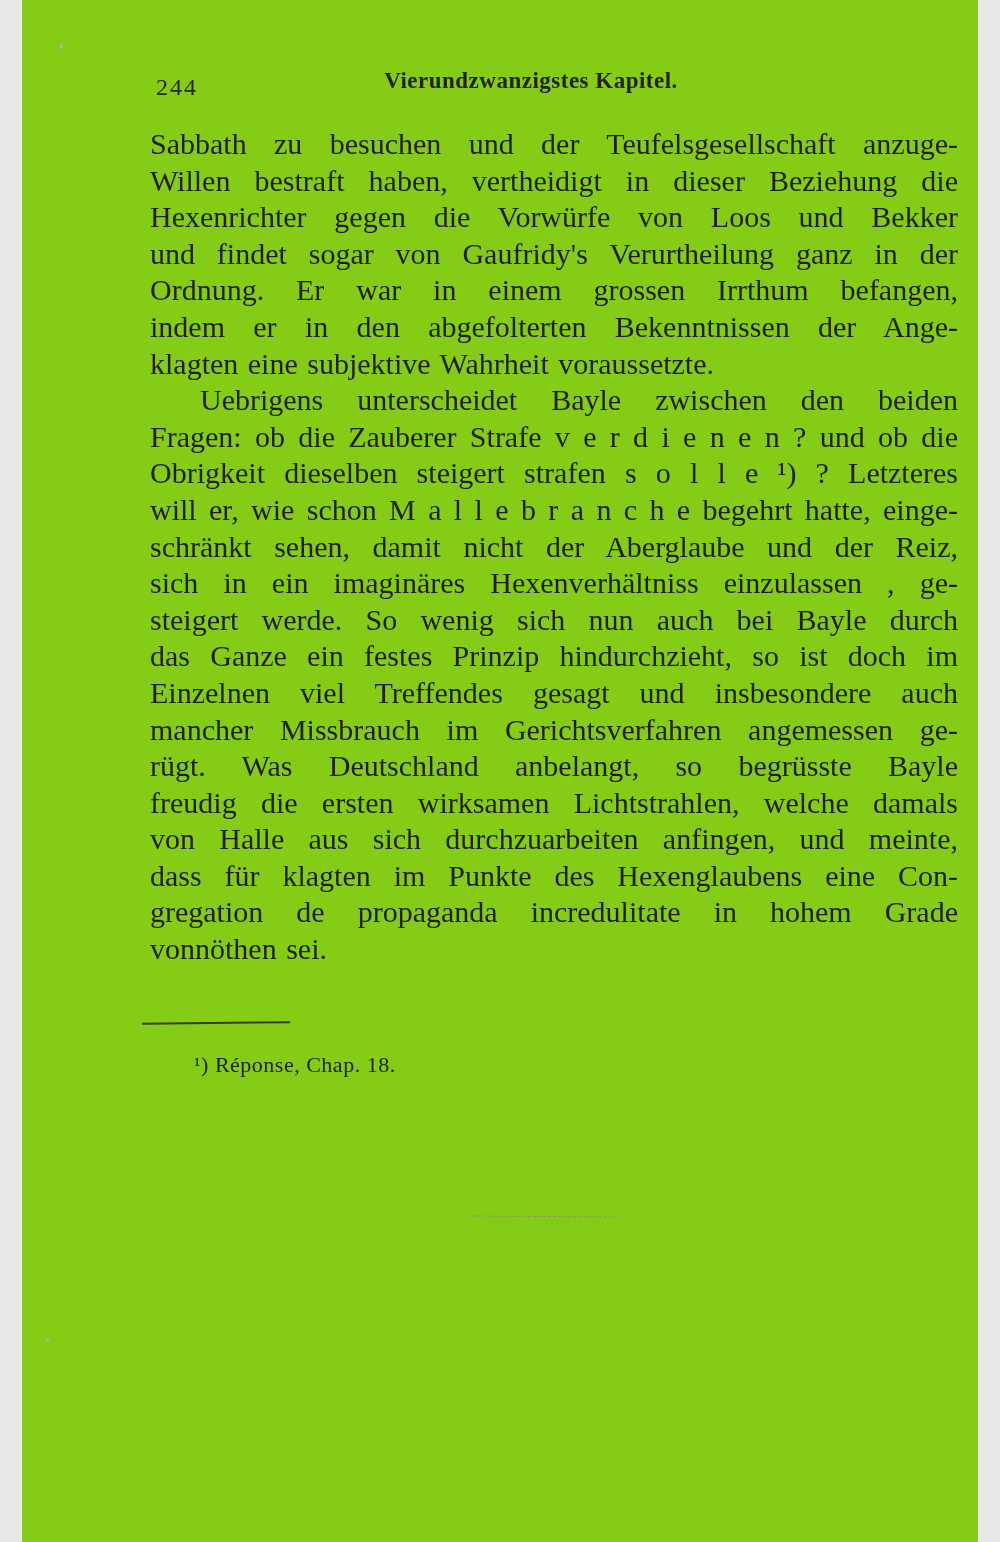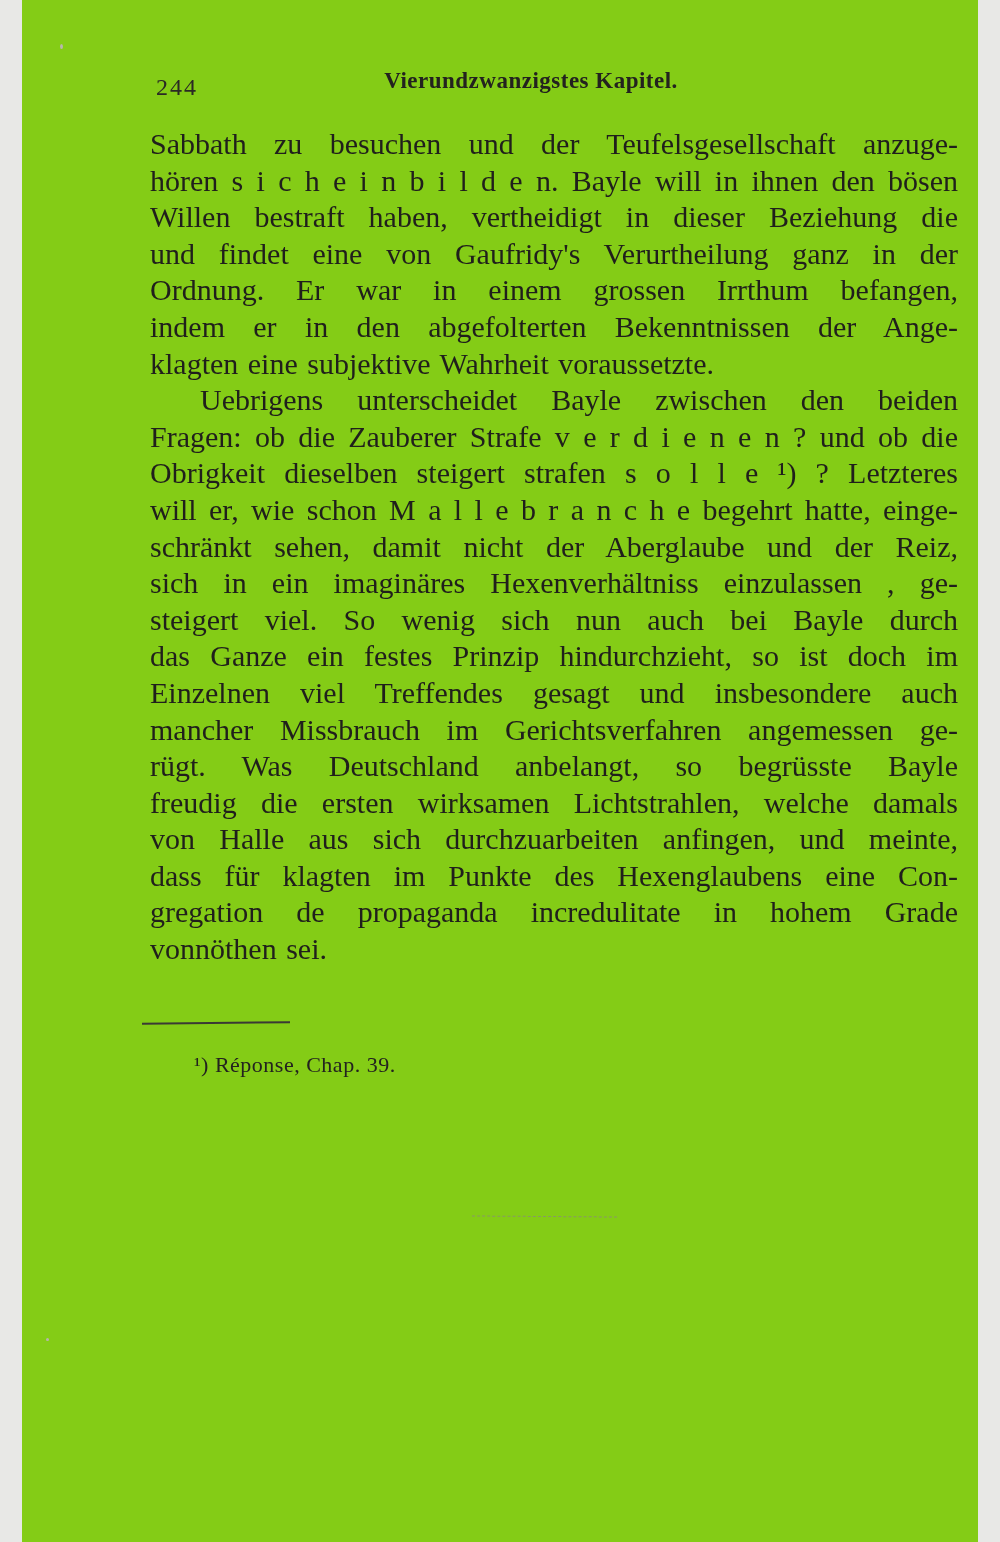--- a/index.html
+++ b/index.html
@@ -108,48 +108,48 @@
 <div class="page">
 
   <div class="running-head">
     <span class="page-number">244</span>
     <span class="chapter-title">Vierundzwanzigstes Kapitel.</span>
   </div>
 
   <div class="body-text">
       <div class="paragraph">
         <div class="line">Sabbath zu besuchen und der Teufelsgesellschaft anzuge-</div>
-        <div class="line">hören s i c h  e i n b i l d e n.  Bayle will in ihnen den bösen</div>
         <div class="line">Willen bestraft haben, vertheidigt in dieser Beziehung die</div>
-        <div class="line">und findet eine von Gaufridy's Verurtheilung ganz in der</div>
+        <div class="line">Hexenrichter gegen die Vorwürfe von Loos und Bekker</div>
+        <div class="line">und findet sogar von Gaufridy's Verurtheilung ganz in der</div>
         <div class="line">Ordnung.  Er war in einem grossen Irrthum befangen,</div>
         <div class="line">indem er in den abgefolterten Bekenntnissen der Ange-</div>
         <div class="line last">klagten eine subjektive Wahrheit voraussetzte.</div>
       </div>
       <div class="paragraph">
         <div class="line indent">Uebrigens unterscheidet Bayle zwischen den beiden</div>
         <div class="line">Fragen: ob die Zauberer Strafe v e r d i e n e n ?  und ob die</div>
         <div class="line">Obrigkeit dieselben steigert strafen s o l l e ¹) ?  Letzteres</div>
         <div class="line">will er, wie schon M a l l e b r a n c h e  begehrt hatte,  einge-</div>
         <div class="line">schränkt sehen, damit nicht der Aberglaube und der Reiz,</div>
         <div class="line">sich in  ein imaginäres Hexenverhältniss einzulassen ,  ge-</div>
-        <div class="line">steigert viel.  So wenig sich nun auch bei Bayle durch</div>
+        <div class="line">steigert werde.  So wenig sich nun auch bei Bayle durch</div>
         <div class="line">das Ganze ein festes Prinzip hindurchzieht, so ist doch im</div>
         <div class="line">Einzelnen viel Treffendes gesagt und insbesondere auch</div>
         <div class="line">mancher Missbrauch im Gerichtsverfahren angemessen ge-</div>
         <div class="line">rügt.  Was Deutschland anbelangt, so begrüsste Bayle</div>
         <div class="line">freudig die ersten wirksamen Lichtstrahlen, welche damals</div>
         <div class="line">von Halle aus sich durchzuarbeiten anfingen, und meinte,</div>
         <div class="line">dass für klagten im Punkte des Hexenglaubens eine Con-</div>
         <div class="line">gregation de propaganda incredulitate in hohem Grade</div>
         <div class="line last">vonnöthen sei.</div>
       </div>
     </div>
 
   <div class="footnote-rule"></div>
 
-  <div class="footnote">¹) Réponse, Chap. 39.</div>
+  <div class="footnote">¹) Réponse, Chap. 18.</div>
 
   <div class="scan-artifact-line"></div>
   <div class="scan-speck speck-1"></div>
   <div class="scan-speck speck-2"></div>
 
 </div>
 
 </body></html>

